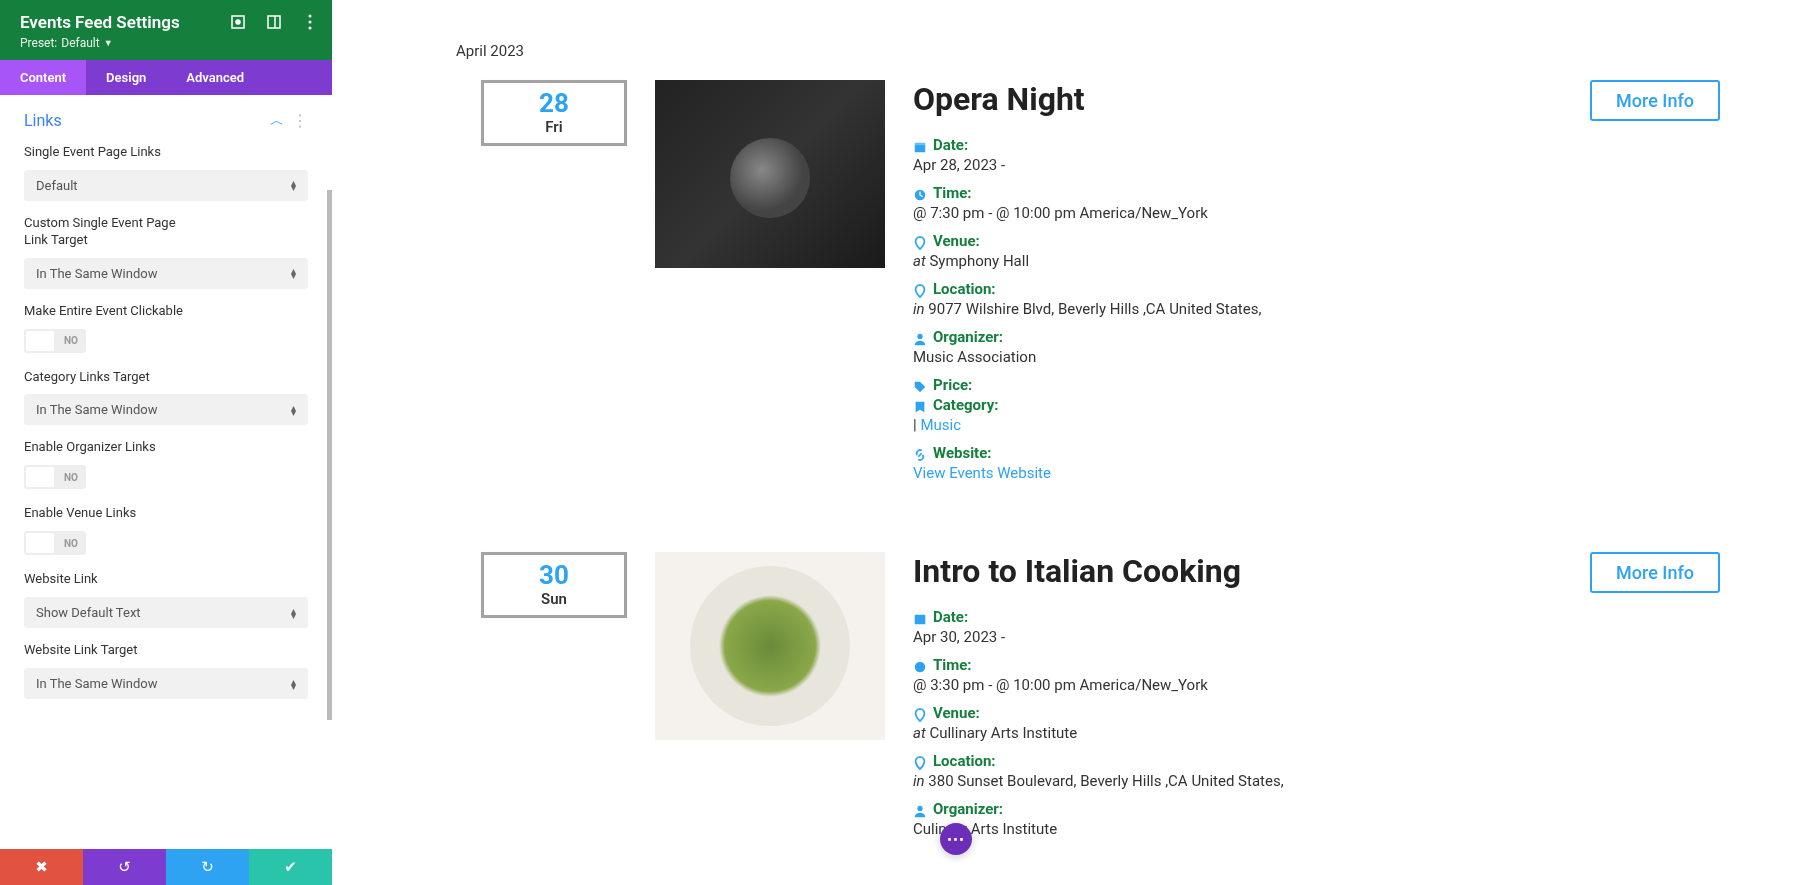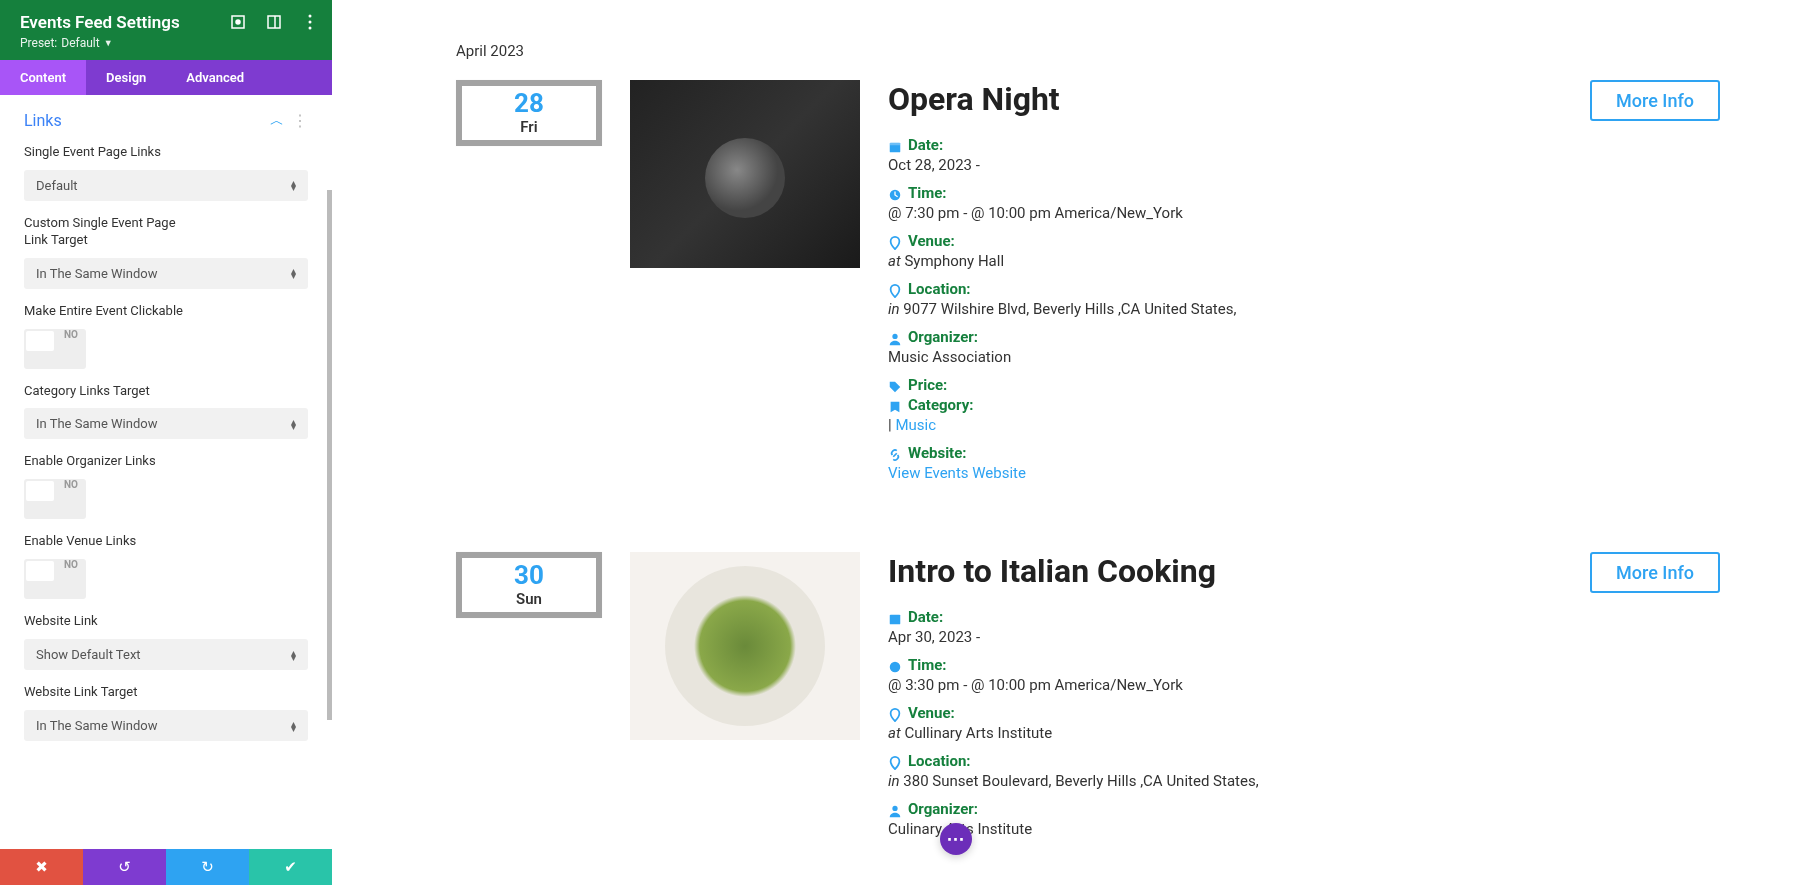--- a/index.html
+++ b/index.html
@@ -24,41 +24,41 @@
 .section-head .title { color: #3b82f6; font-size: 16px; }
 .section-head .actions { display: flex; align-items: center; gap: 8px; color: #2ea3f2; }
 .section-head .actions .chev { font-size: 14px; }
 .section-head .actions .dots { font-size: 16px; color: #bbb; }
 
 .field { margin-bottom: 14px; }
 .field-label { font-size: 13px; color: #333; margin-bottom: 9px; line-height: 1.3; }
 .select-box { background: #f1f1f1; border-radius: 3px; padding: 8px 12px; font-size: 13px; color: #555; display: flex; justify-content: space-between; align-items: center; cursor: pointer; }
 .select-arrows { font-size: 10px; line-height: 0.5; color: #666; display: flex; flex-direction: column; }
 
-.toggle { display: inline-flex; align-items: flex-start; height: 40px; border-radius: 3px; overflow: hidden; cursor: pointer; }
+.toggle { display: inline-flex; align-items: center; height: 24px; border-radius: 3px; overflow: hidden; cursor: pointer; }
 .toggle.off { background: #eee; }
 .toggle.on { background: #2ea3f2; }
 .toggle .handle { width: 28px; height: 20px; background: #fff; border-radius: 2px; margin: 2px; }
 .toggle .lbl { font-size: 10px; font-weight: 700; padding: 0 8px; }
 .toggle.off .lbl { color: #999; }
 .toggle.on .lbl { color: #fff; }
 .toggle.off { flex-direction: row; }
 .toggle.on { flex-direction: row; }
 
 .sidebar-footer { display: flex; height: 36px; }
 .sidebar-footer .btn { flex: 1; display: flex; align-items: center; justify-content: center; color: #fff; cursor: pointer; font-size: 15px; }
 .btn.cancel { background: #e15241; }
 .btn.undo { background: #7e3bd0; }
 .btn.redo { background: #2ea3f2; }
 .btn.save { background: #29c4a9; }
 
 .preview { margin-left: 332px; padding: 42px 80px 0 124px; height: 100%; overflow-y: auto; }
 .month-label { font-size: 15px; color: #333; margin-bottom: 20px; }
 .event-row { display: flex; gap: 28px; margin-bottom: 60px; align-items: flex-start; }
-.date-box { width: 146px; height: 66px; background: #fff; border: 6px solid #a3a3a3; display: flex; flex-direction: column; align-items: center; justify-content: center; box-shadow: 0 0 2px rgba(0,0,0,0.04); }
+.date-box { width: 146px; height: 66px; background: #fff; border: 3px solid #a3a3a3; display: flex; flex-direction: column; align-items: center; justify-content: center; box-shadow: 0 0 2px rgba(0,0,0,0.04); margin-left: 25px; }
 .date-num { font-size: 26px; font-weight: 700; color: #2ea3f2; line-height: 1; }
 .date-day { font-size: 15px; font-weight: 600; color: #333; margin-top: 2px; }
 .event-img { width: 230px; height: 188px; background-size: cover; background-position: center; }
 .img1 { background: linear-gradient(135deg, #222 0%, #333 50%, #1a1a1a 100%); position: relative; overflow: hidden; }
 .img1::after { content: ""; position: absolute; left: 50%; top: 35%; width: 80px; height: 80px; background: radial-gradient(circle at 40% 40%, #888 0%, #444 60%); border-radius: 50%; transform: translate(-50%, -10%); }
 .img2 { background: #f5f2ee; display: flex; align-items: center; justify-content: center; }
 .img2 .plate { width: 160px; height: 160px; background: radial-gradient(circle, #6a8a3a 0%, #8aa849 40%, #e8e5dd 45%, #e8e5dd 100%); border-radius: 50%; }
 
 .event-details { flex: 1; }
 .event-title { font-size: 32px; font-weight: 700; color: #222; margin-bottom: 18px; }
@@ -230,21 +230,21 @@
 
       <div class="detail-line">
           <span class="meta-icon">
             <svg viewBox="0 0 16 16" fill="#2ea3f2">
               <rect x="2" y="3" width="12" height="11" rx="1"></rect>
               <rect x="2" y="3" width="12" height="3" fill="#fff" opacity="0.3"></rect>
             </svg>
           </span>
           <span class="detail-label">Date:</span>
         </div>
-      <div class="detail-value">Oct 28, 2023 -</div>
+      <div class="detail-value">Apr 28, 2023 -</div>
 
       <div class="detail-line">
           <span class="meta-icon">
             <svg viewBox="0 0 16 16" fill="#2ea3f2">
               <circle cx="8" cy="8" r="6"></circle>
               <path d="M8 4v4l3 2" stroke="#fff" stroke-width="1.5" fill="none"></path>
             </svg>
           </span>
           <span class="detail-label">Time:</span>
         </div>

